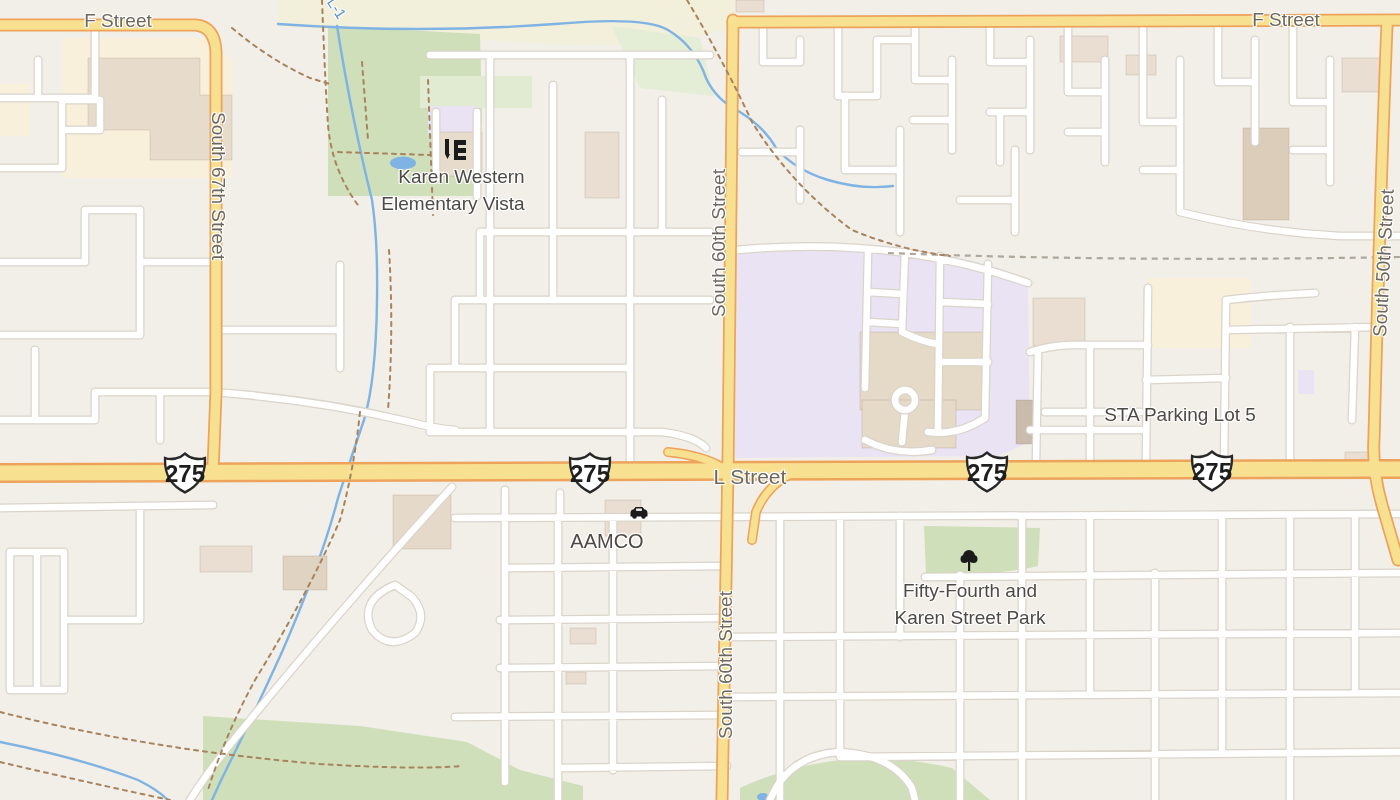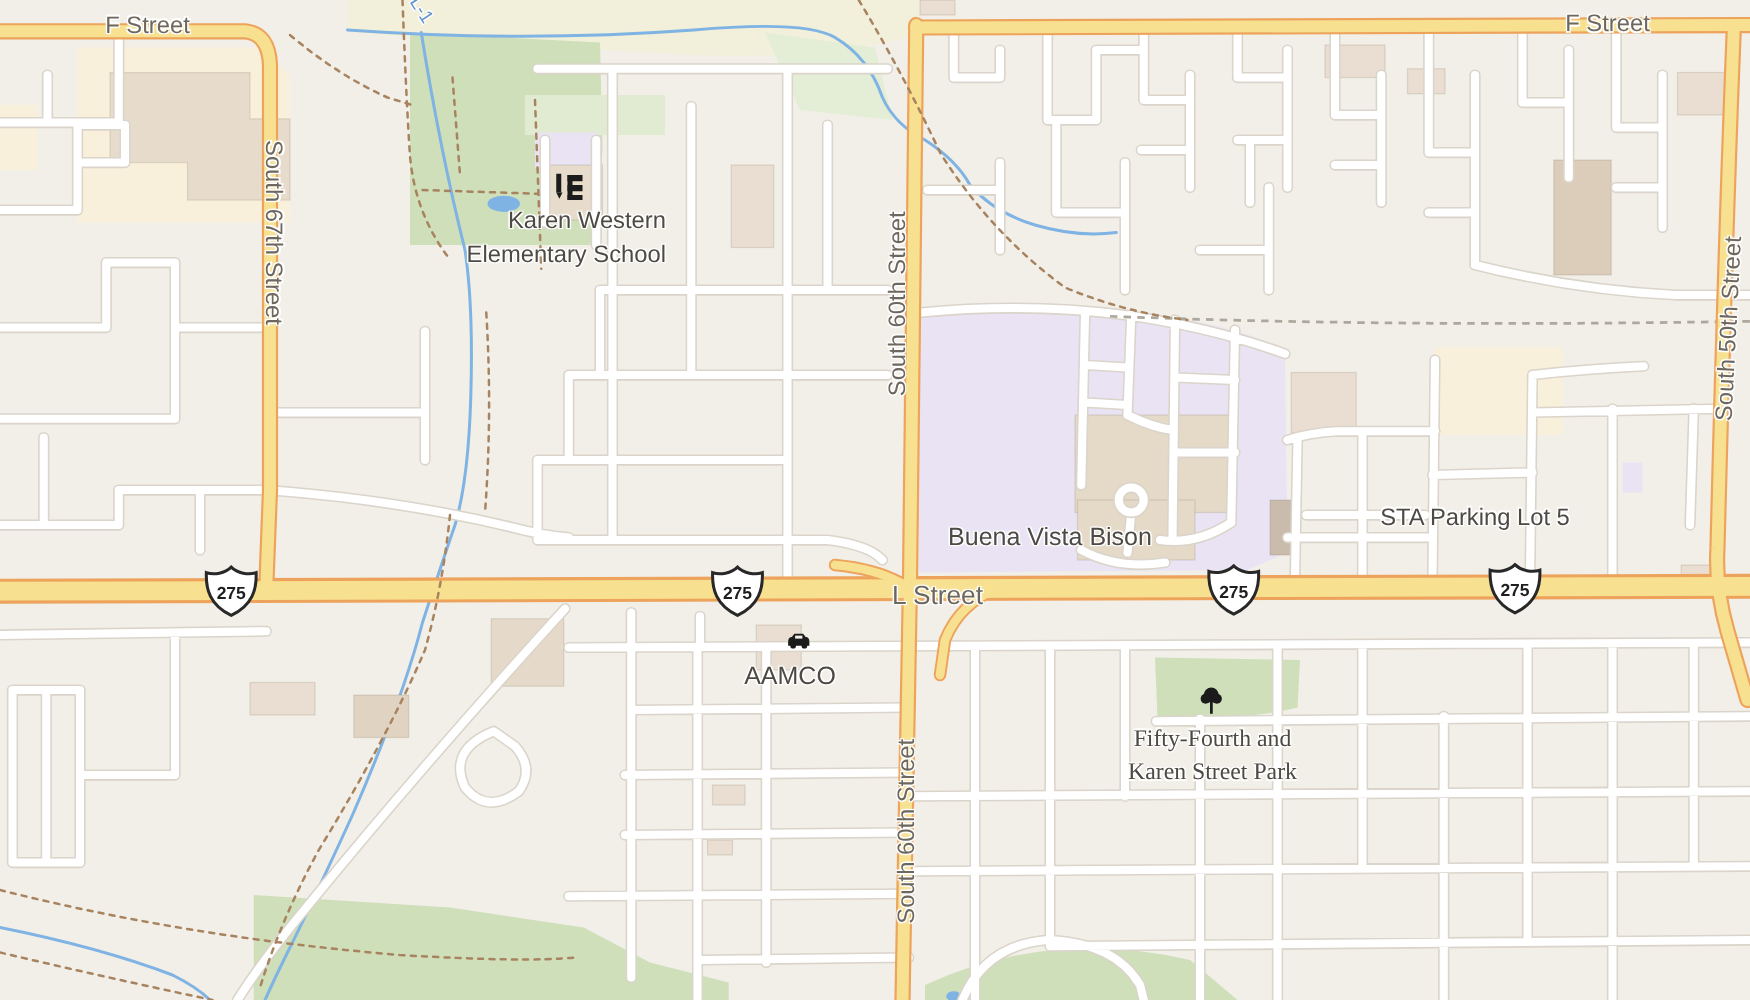--- a/index.html
+++ b/index.html
@@ -17,21 +17,21 @@
   .lbl.big{font-size:21px;}
   .rot90{transform:translate(-50%,-50%) rotate(90deg);}
   .rotm90{transform:translate(-50%,-50%) rotate(-90deg);}
   .rotm87{transform:translate(-50%,-50%) rotate(-87deg);}
   .poi{color:var(--label-poi);text-align:center;line-height:1.4;font-size:19px;}
   .poi.sz20{font-size:20px;}
   .waterlbl{color:#5E92CF;font-size:15px;transform:translate(-50%,-50%) rotate(57deg);}
   .shield{position:absolute;width:46px;height:42px;transform:translate(-50%,-50%);}
   .shield svg{position:absolute;left:0;top:0;}
   .shield .num{position:absolute;left:0;top:52%;width:100%;text-align:center;
-       transform:translateY(-50%);font-size:14px;font-weight:bold;color:#1E1E1E;}
+       transform:translateY(-50%);font-size:24px;font-weight:bold;color:#1E1E1E;}
   .mapicon{position:absolute;transform:translate(-50%,-50%);line-height:0;}
 </style>
 </head>
 <body>
 
 <div id="map">
 
 <svg class="base" width="1400" height="800" viewBox="0 0 1400 800">
 
   <g stroke="none">
@@ -223,22 +223,21 @@
     <svg width="20" height="24" viewBox="0 0 20 24" fill="#1b1b1b">
       <circle cx="10" cy="7" r="6"></circle>
         <circle cx="5.5" cy="10" r="4"></circle>
         <circle cx="14.5" cy="10" r="4"></circle>
       <rect x="9" y="12" width="2.2" height="10"></rect>
     </svg>
   </div>
 
   <div class="lbl poi" style="left:453px;top:191px;text-align:right;">
     <div>Karen Western</div>
-    <div>Elementary School</div>
-  </div>
-  <div class="lbl poi sz20" style="left:840px;top:430px;">Buena Vista Bison</div>
+    <div>Elementary Vista</div>
+  </div>
   <div class="lbl poi" style="left:1180px;top:415px;">STA Parking Lot 5</div>
-  <div class="lbl poi sz20" style="left:632px;top:541px;text-align:right;">AAMCO</div>
-  <div class="lbl poi" style="left:970px;top:605px;font-family:Liberation Serif, serif;">
+  <div class="lbl poi sz20" style="left:607px;top:541px;text-align:right;">AAMCO</div>
+  <div class="lbl poi" style="left:970px;top:605px;">
     <div>Fifty-Fourth and</div>
     <div>Karen Street Park</div>
   </div>
 </div>
 
 </body></html>

